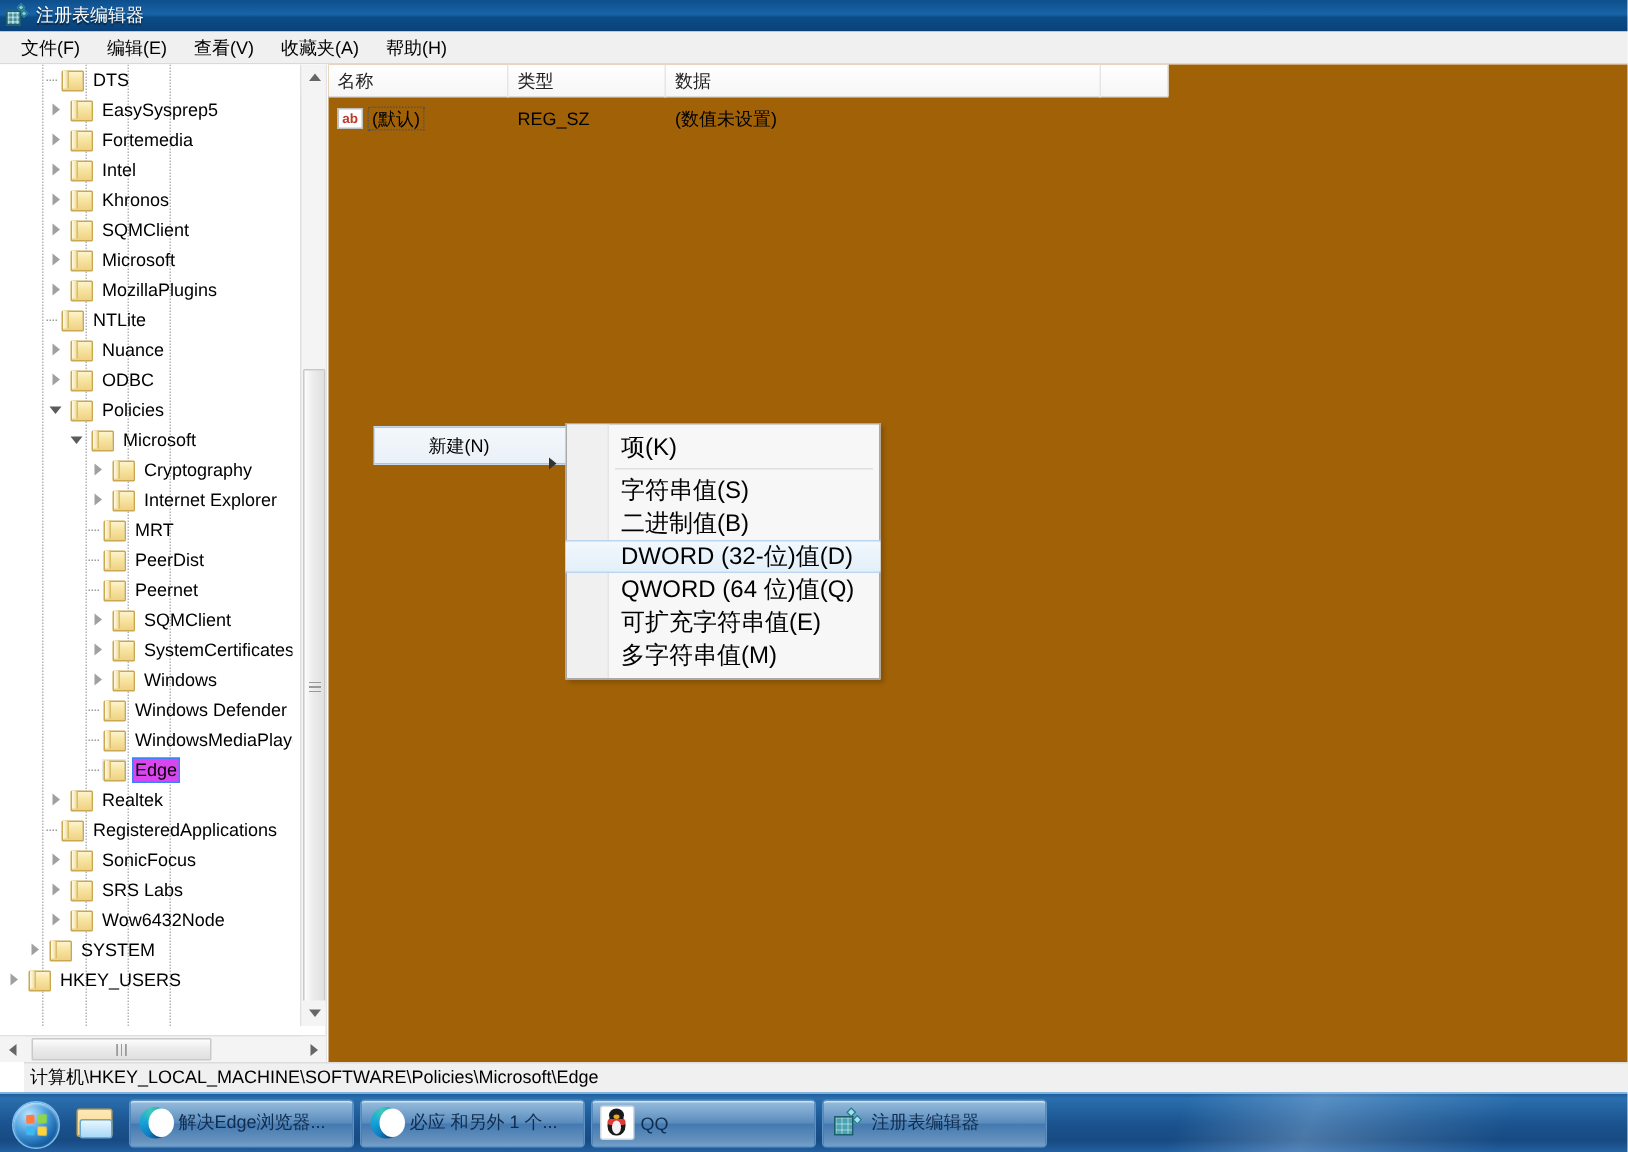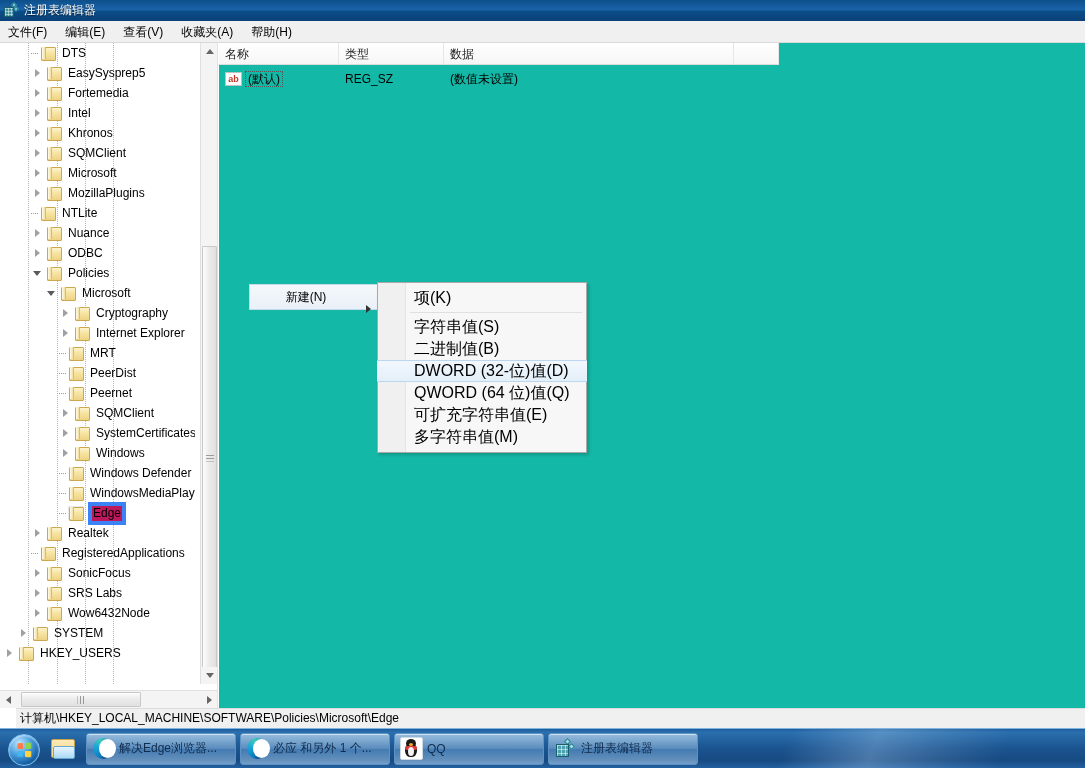--- a/index.html
+++ b/index.html
@@ -69,21 +69,21 @@
     display: flex; align-items: center;
     font-size: 12px; color: #000;
     border-bottom: 1px solid #d9d9d9;
   }
   .menu-item {
     padding: 2px 8px;
     margin-right: 2px;
     white-space: nowrap;
     line-height: 16px;
   }
-  .menu-item:first-child { }
+  .menu-item:first-child { margin-left: 6px; }
 
   
   .content {
     position: absolute; left: 0; top: 43px;
     width: 1085px; height: 665px;
     background: #ffffff;
   }
 
   
   .tree-pane {
@@ -153,39 +153,39 @@
     position: absolute; left: 2px; top: 1px;
     width: 3px; height: 12px;
     background: linear-gradient(to right, #fffbe8, #f3dfa0);
     border-right: 1px solid #d8bd6d;
   }
   .tree-label {
     padding: 1px 2px;
     line-height: 15px;
   }
   .tree-row.selected .tree-label {
-    background: #be185d;
-    border: 4px solid #3b82f6;
+    background: #d946ef;
+    border: 1px solid #3b82f6;
     padding: 0px 1px;
   }
   .tree-row.selected .folder { background: #e8e8e8; }
 
   
   .guide {
     position: absolute; top: 0;
     width: 1px; height: 641px;
     border-left: 1px dotted #b4b4b4;
     pointer-events: none;
   }
 
   
   .list-pane {
     position: absolute; left: 219px; top: 0;
     width: 866px; height: 665px;
-    background: #14b8a6;
+    background: #a16207;
   }
   .list-header {
     position: absolute; left: 0; top: 0;
     width: 560px; height: 22px;
     display: flex;
     background: linear-gradient(to bottom, #ffffff 0%, #f6f6f6 100%);
     border-bottom: 1px solid #dcdcdc;
     font-size: 12px; color: #222;
   }
   .col {

